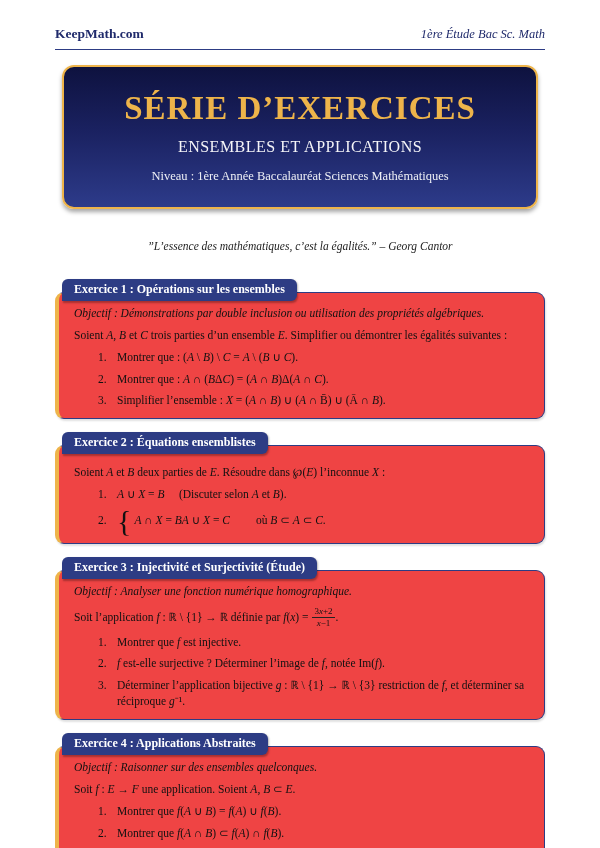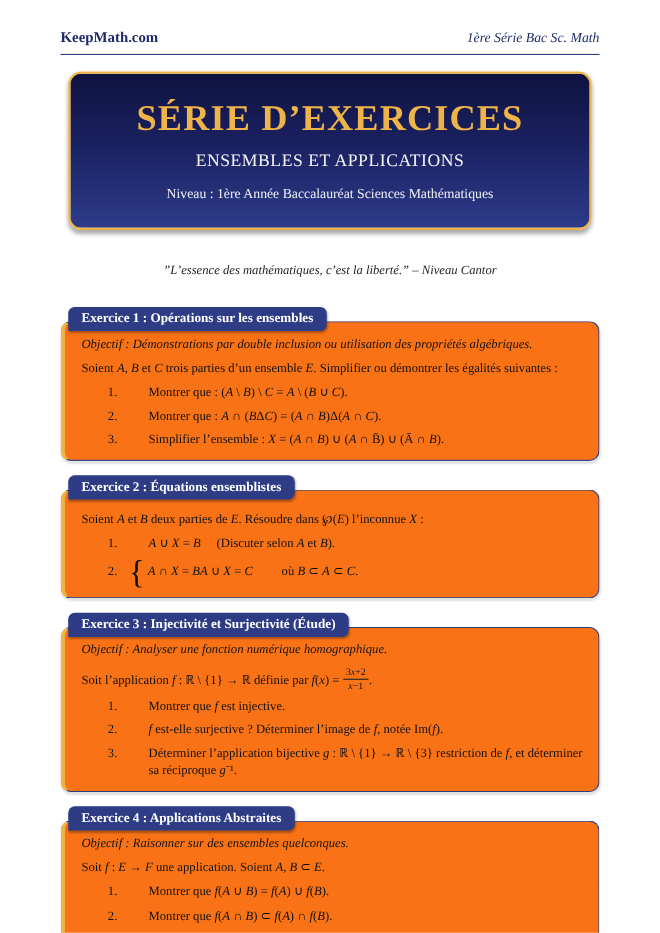--- a/index.html
+++ b/index.html
@@ -64,40 +64,40 @@
     color:#fff;
     font-weight:bold;
     font-size:12px;
     padding:3px 12px 4px 12px;
     border-radius:6px 6px 6px 0;
     box-shadow:1px 1.5px 2px rgba(0,0,0,.3);
   }
   .exo-body{
     position:relative;z-index:1;
     margin-top:-9px;
-    background:#f97316;
+    background:#ef4444;
     border:1.4px solid var(--navy);
     border-left:4px solid var(--gold);
     border-radius:9px;
     padding:13px 13px 9px 15px;
     font-size:11.5px;
     line-height:1.38;
     box-shadow:1px 2px 2px rgba(0,0,0,.12);
   }
   .exo-body.cut{
     border-bottom:none;
     border-radius:9px 9px 0 0;
     box-shadow:none;
     padding-bottom:12px;
   }
   .objectif{font-style:italic;color:#111;}
   .intro{margin-top:6px;}
   .item{display:flex;margin:6px 0 0 24px;}
   .item .num{flex:none;width:19px;}
-  .item .itext{flex:1;margin-left:18px;}
+  .item .itext{flex:1;}
 
   
   .item.sys-row{align-items:center;margin-top:4px;}
   .sys{display:inline-flex;align-items:center;}
   .brace{font-size:30px;font-weight:300;line-height:.9;margin-right:3px;}
   .sys-lines{display:inline-flex;line-height:1.5;}
   .sys-after{margin-left:26px;}
 
   
   .frac{
@@ -114,31 +114,31 @@
 
   i{font-style:italic;}
 </style>
 </head>
 <body>
 
 <div class="content">
 
   <div class="hdr">
     <span class="hdr-left">KeepMath.com</span>
-    <span class="hdr-right">1ère Série Bac Sc. Math</span>
+    <span class="hdr-right">1ère Étude Bac Sc. Math</span>
   </div>
   <hr class="hdr-rule">
 
   <div class="banner">
     <div class="banner-title">SÉRIE D’EXERCICES</div>
     <div class="banner-sub">ENSEMBLES ET APPLICATIONS</div>
     <div class="banner-level">Niveau : 1ère Année Baccalauréat Sciences Mathématiques</div>
   </div>
 
-  <div class="quote">”L’essence des mathématiques, c’est la liberté.” – Niveau Cantor</div>
+  <div class="quote">”L’essence des mathématiques, c’est la égalités.” – Georg Cantor</div>
 
   <div class="exos">
 
     <section class="exo">
       <div class="exo-tab">Exercice 1 : Opérations sur les ensembles</div>
       <div class="exo-body">
         <div class="objectif m">Objectif : Démonstrations par double inclusion ou utilisation des propriétés algébriques.</div>
         <div class="intro m">Soient <i>A</i>, <i>B</i> et <i>C</i> trois parties d’un ensemble <i>E</i>. Simplifier ou démontrer les égalités suivantes :</div>
         <div class="item">
           <span class="num">1.</span>

